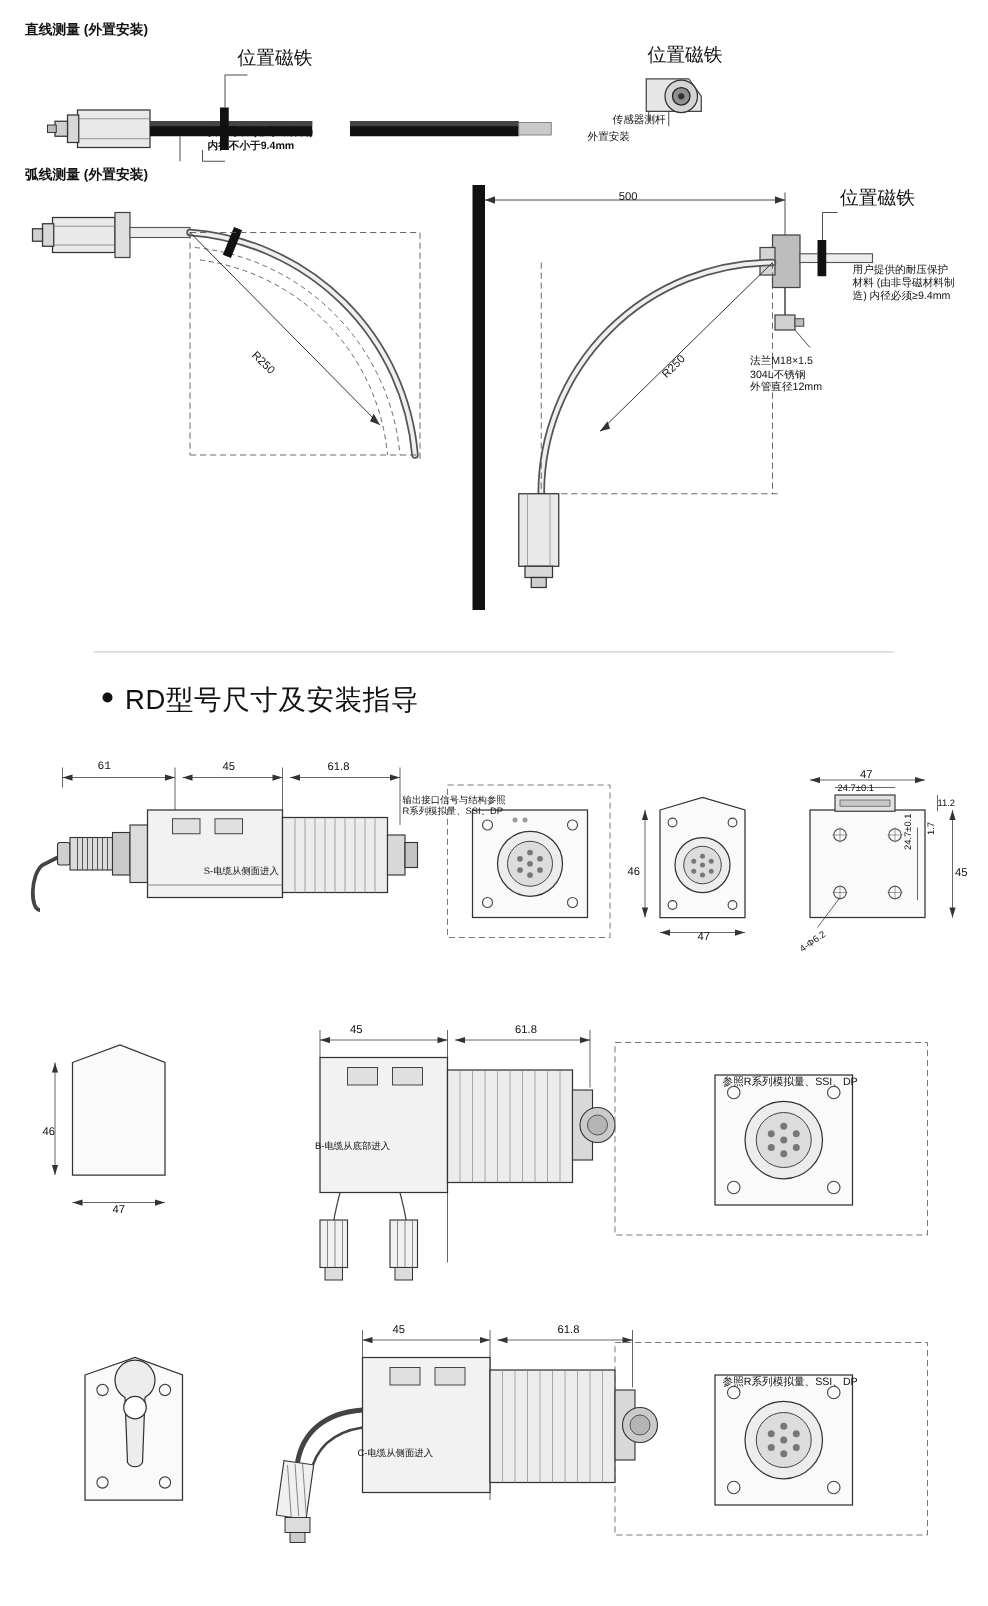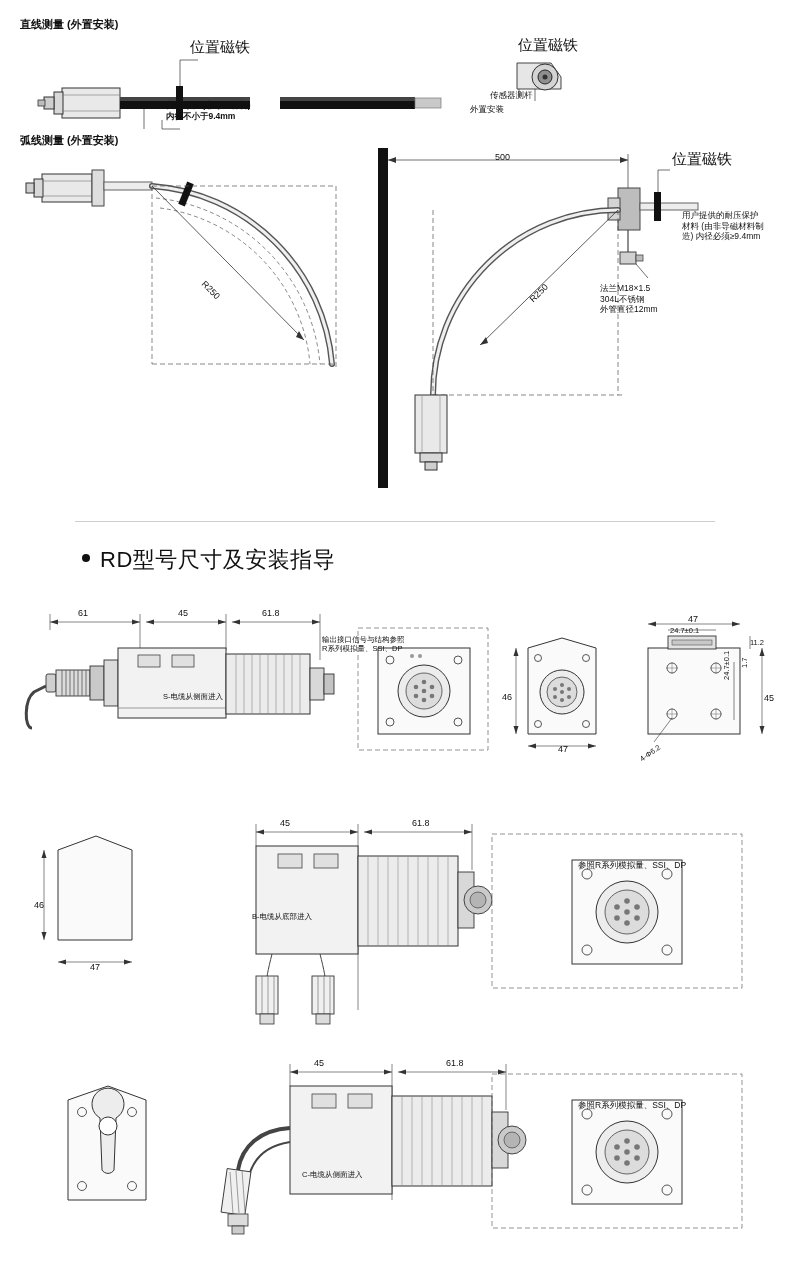--- a/index.html
+++ b/index.html
@@ -301,21 +301,21 @@
   <polygon points="720,24 712,21.5 712,26.5" fill="#333"></polygon>
   <line x1="648" y1="30" x2="696" y2="30" stroke="#333" stroke-width="0.6"></line>
   <line x1="730" y1="36" x2="730" y2="49" stroke="#333" stroke-width="0.6"></line>
   <line x1="742" y1="48" x2="742" y2="134" stroke="#333" stroke-width="0.6"></line>
   <polygon points="742,48 739.5,56 744.5,56" fill="#333"></polygon>
   <polygon points="742,134 739.5,126 744.5,126" fill="#333"></polygon>
   <line x1="714" y1="62" x2="714" y2="120" stroke="#333" stroke-width="0.6"></line>
 </svg>
 </div>
 
-<div class="abs dim" style="left:78px;top:608px;">61</div>
+<div class="abs dim" style="left:78px;top:608px;font-family:Liberation Mono, monospace;">61</div>
 <div class="abs dim" style="left:178px;top:608px;">45</div>
 <div class="abs dim" style="left:262px;top:608px;">61.8</div>
 <div class="abs dim" style="left:502px;top:692px;">46</div>
 <div class="abs dim" style="left:558px;top:744px;">47</div>
 <div class="abs dim" style="left:688px;top:614px;">47</div>
 <div class="abs dim small" style="left:670px;top:626px;">24.7±0.1</div>
 <div class="abs dim small" style="left:750px;top:638px;">11.2</div>
 <div class="abs dim small" style="left:722px;top:680px;transform:rotate(-90deg);transform-origin:0 0;">24.7±0.1</div>
 <div class="abs dim" style="left:764px;top:693px;">45</div>
 <div class="abs dim small" style="left:740px;top:668px;transform:rotate(-90deg);transform-origin:0 0;">1.7</div>
@@ -481,14 +481,14 @@
   <g fill="none" stroke="#444" stroke-width="0.9">
     <circle cx="567" cy="64" r="5"></circle>
         <circle cx="647" cy="64" r="5"></circle>
     <circle cx="567" cy="140" r="5"></circle>
         <circle cx="647" cy="140" r="5"></circle>
   </g>
 </svg>
 </div>
 <div class="abs dim" style="left:314px;top:1058px;">45</div>
 <div class="abs dim" style="left:446px;top:1058px;">61.8</div>
-<div class="abs lbl xs" style="left:302px;top:1158px;margin-top:12px;">C-电缆从侧面进入</div>
+<div class="abs lbl xs" style="left:286px;top:1158px;">C-电缆从侧面进入</div>
 <div class="abs lbl sm" style="left:578px;top:1100px;">参照R系列模拟量、SSI、DP</div>
 
 </body></html>

